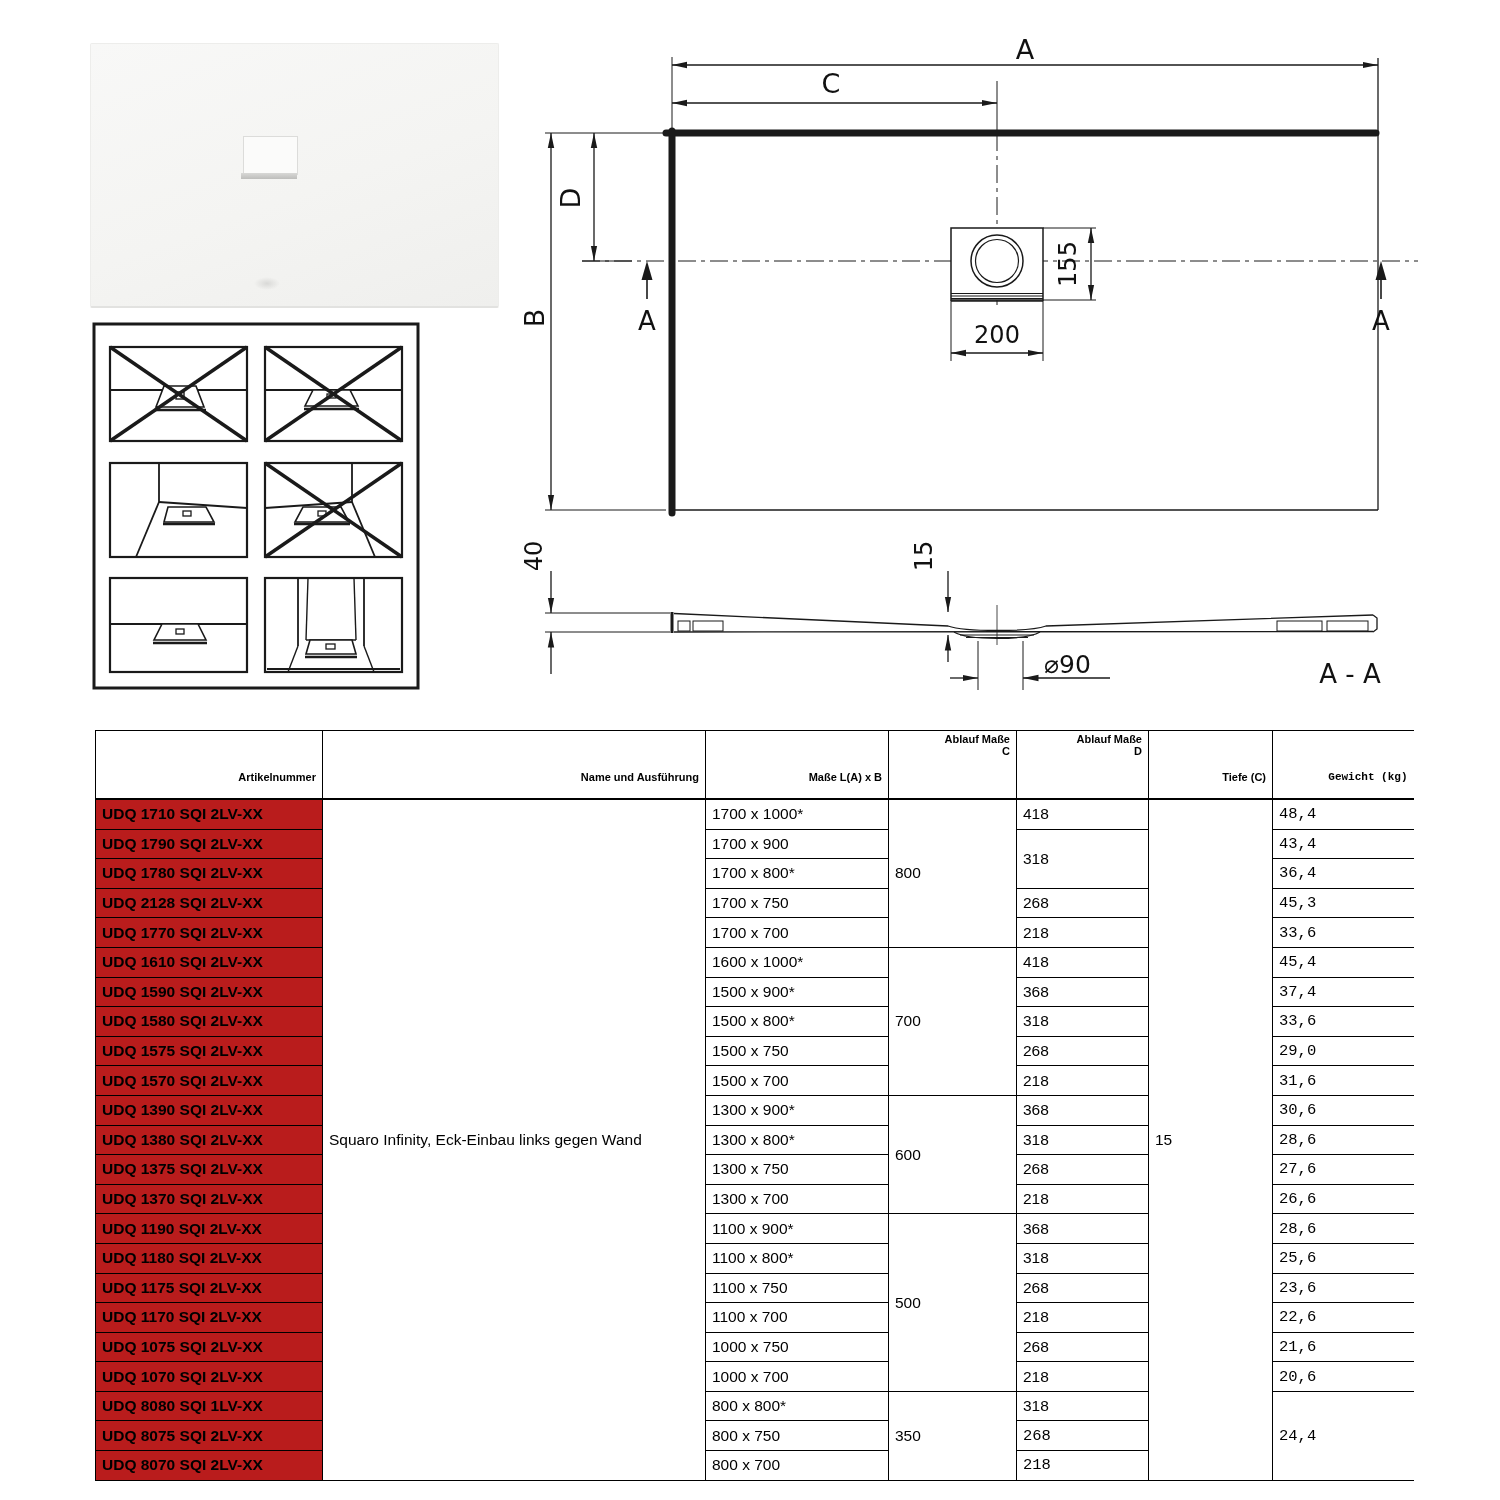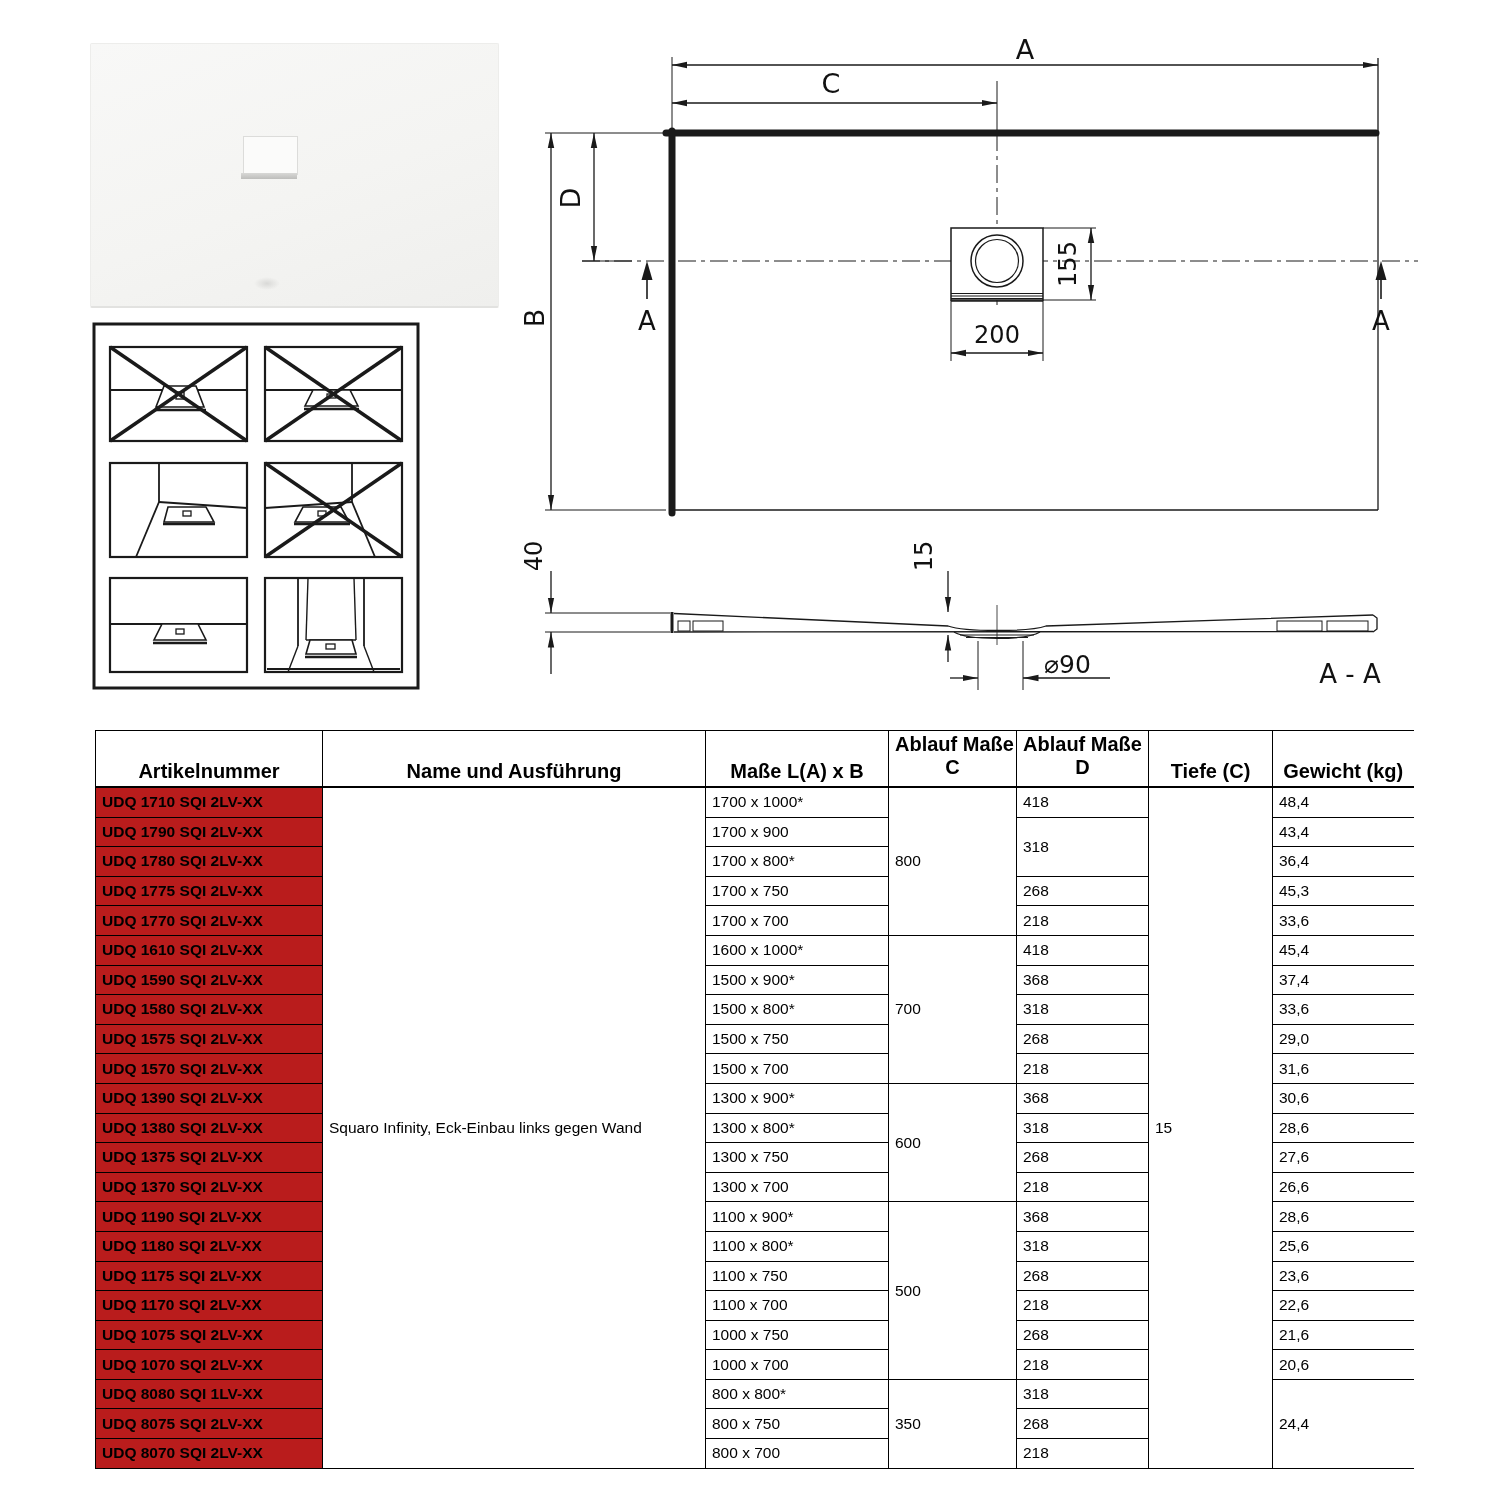--- a/index.html
+++ b/index.html
@@ -20,25 +20,25 @@
   
   svg{position:absolute;}
   .lw{stroke:#1a1a1a;fill:none;}
   text.dim{font-family:"DejaVu Sans","Liberation Sans",sans-serif;fill:#111;}
 
   
   .spec-wrap{position:absolute;left:95px;top:730px;width:1318px;}
   table.spec{border-collapse:collapse;table-layout:fixed;width:1318px;}
   table.spec th,table.spec td{border:1px solid #000;padding:0 6px;font-size:15.5px;
       overflow:hidden;white-space:nowrap;}
-  table.spec th{height:50px;text-align:center;vertical-align:bottom;font-weight:bold;
-      border-bottom:2.5px solid #000;padding-bottom:3px;font-size:20px;}
+  table.spec th{height:50px;text-align:right;vertical-align:bottom;font-weight:bold;
+      border-bottom:2.5px solid #000;padding-bottom:15px;font-size:11px;}
   table.spec th.top{vertical-align:top;padding-top:2px;}
   table.spec td{height:28.6px;vertical-align:middle;}
-  table.spec th:last-child,table.spec td:last-child{border-right:none;}
+  table.spec th:last-child,table.spec td:last-child{border-right:none;font-family:Liberation Mono, monospace;}
   td.art{background:#b91c1c;font-weight:bold;}
   td.name-cell{padding-left:8px;margin-top:35px;}
 </style>
 </head>
 <body>
 
 <div class="canvas">
 
   <div class="photo">
     <div class="drain-cover"></div>
@@ -267,21 +267,21 @@
             <td>1700 x 900</td>
             <td rowspan="2">318</td>
             <td>43,4</td>
           </tr>
           <tr>
             <td class="art">UDQ 1780 SQI 2LV-XX</td>
             <td>1700 x 800*</td>
             <td>36,4</td>
           </tr>
           <tr>
-            <td class="art">UDQ 1775 SQI 2LV-XX</td>
+            <td class="art">UDQ 2128 SQI 2LV-XX</td>
             <td>1700 x 750</td>
             <td>268</td>
             <td>45,3</td>
           </tr>
           <tr>
             <td class="art">UDQ 1770 SQI 2LV-XX</td>
             <td>1700 x 700</td>
             <td>218</td>
             <td>33,6</td>
           </tr>

